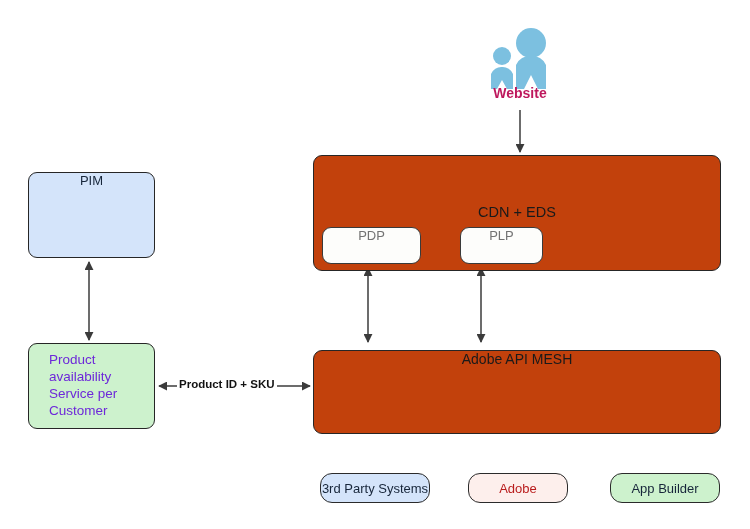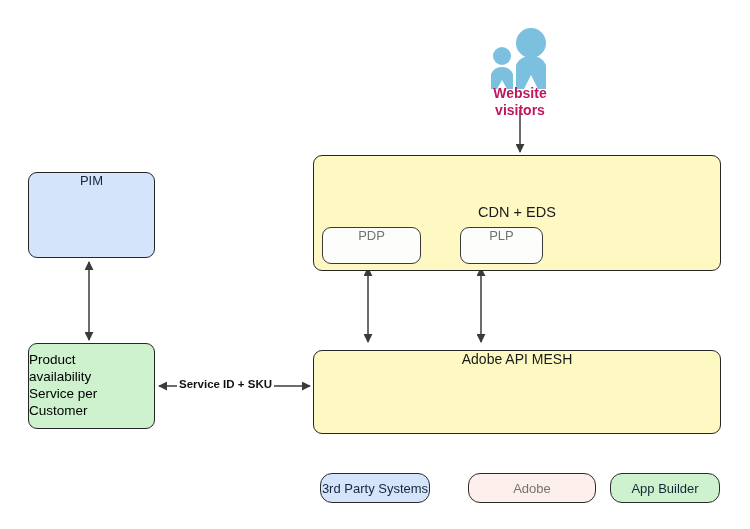--- a/index.html
+++ b/index.html
@@ -20,23 +20,23 @@
     box-sizing: border-box;
     border: 1.4px solid #2b2b2b;
     border-radius: 9px;
     display: flex;
     align-items: flex-start;
     justify-content: center;
     text-align: center;
     color: #1b2a3a;
     line-height: 1.25;
   }
-  .node-pink  { background: #fef9c3; border-color: #262626; color: #1a1a1a; }
+  .node-pink  { background: #c2410c; border-color: #262626; color: #1a1a1a; }
   .node-blue  { background: #d4e4fa; border-color: #262626; color: #17263a; }
-  .node-green { background: #cdf2cd; border-color: #262626; color: #000000; }
+  .node-green { background: #cdf2cd; border-color: #262626; color: #6d28d9; padding-left: 20px; }
   .node-white { background: #fdfdfb; border-color: #3a3a3a; color: #737373; }
 
   #cdn-box {
     left: 313px; top: 155px; width: 408px; height: 116px;
     align-items: flex-start; justify-content: center;
   }
   #cdn-label {
     margin-top: 47px; font-size: 14.5px;
   }
   #pdp-box { left: 322px; top: 227px; width: 99px; height: 37px; font-size: 13px; }
@@ -53,21 +53,21 @@
     box-sizing: border-box;
     height: 30px;
     border: 1.4px solid #2b2b2b;
     border-radius: 12px;
     display: flex;
     align-items: center;
     justify-content: center;
     font-size: 13px;
   }
   #legend-third-party { left: 320px; top: 473px; width: 110px; background: #d4e4fa; color: #17263a; }
-  #legend-adobe      { left: 468px; top: 473px; width: 128px; background: #fdefec; color: #737373; }
+  #legend-adobe      { left: 468px; top: 473px; width: 100px; background: #fdefec; color: #b91c1c; }
   #legend-appbuilder { left: 610px; top: 473px; width: 110px; background: #cdf2cd; color: #17263a; }
 
   #visitors-icon {
     position: absolute;
     left: 482px; top: 27px; width: 74px; height: 62px;
   }
   #visitors-label {
     position: absolute;
     left: 462px; top: 85px; width: 116px;
     text-align: center;
@@ -125,21 +125,20 @@
   <div id="visitors-icon">
     <svg viewBox="0 0 74 62" width="74" height="62" aria-hidden="true">
       <circle cx="49" cy="16" r="15" fill="#7cc0e0"></circle>
       <path d="M34 62 V38 a15 15 0 0 1 15 -9 a15 15 0 0 1 15 9 V62 H56 L49 48 L42 62 Z" fill="#7cc0e0"></path>
       <circle cx="20" cy="29" r="9" fill="#7cc0e0"></circle>
       <path d="M9 62 V47 a11 11 0 0 1 11 -7 a11 11 0 0 1 11 7 V62 H25 L20 53 L15 62 Z" fill="#7cc0e0"></path>
     </svg>
   </div>
   <div id="visitors-label">
     <div>Website</div>
-    <div>visitors</div>
   </div>
 
   <div id="cdn-box" class="node node-pink">
     <div id="cdn-label">CDN + EDS</div>
   </div>
   <div id="pdp-box" class="node node-white">
     <span>PDP</span>
   </div>
   <div id="plp-box" class="node node-white">
     <span>PLP</span>
@@ -153,21 +152,21 @@
     <span>PIM</span>
   </div>
 
   <div id="pas-box" class="node node-green">
     <span>Product</span>
     <span>availability</span>
     <span>Service per</span>
     <span>Customer</span>
   </div>
 
-  <div id="edge-label-cust" class="edge-label">Service ID + SKU</div>
+  <div id="edge-label-cust" class="edge-label">Product ID + SKU</div>
 
   <div id="legend-third-party" class="legend-chip">
     <span>3rd Party Systems</span>
   </div>
   <div id="legend-adobe" class="legend-chip">
     <span>Adobe</span>
   </div>
   <div id="legend-appbuilder" class="legend-chip">
     <span>App Builder</span>
   </div>

